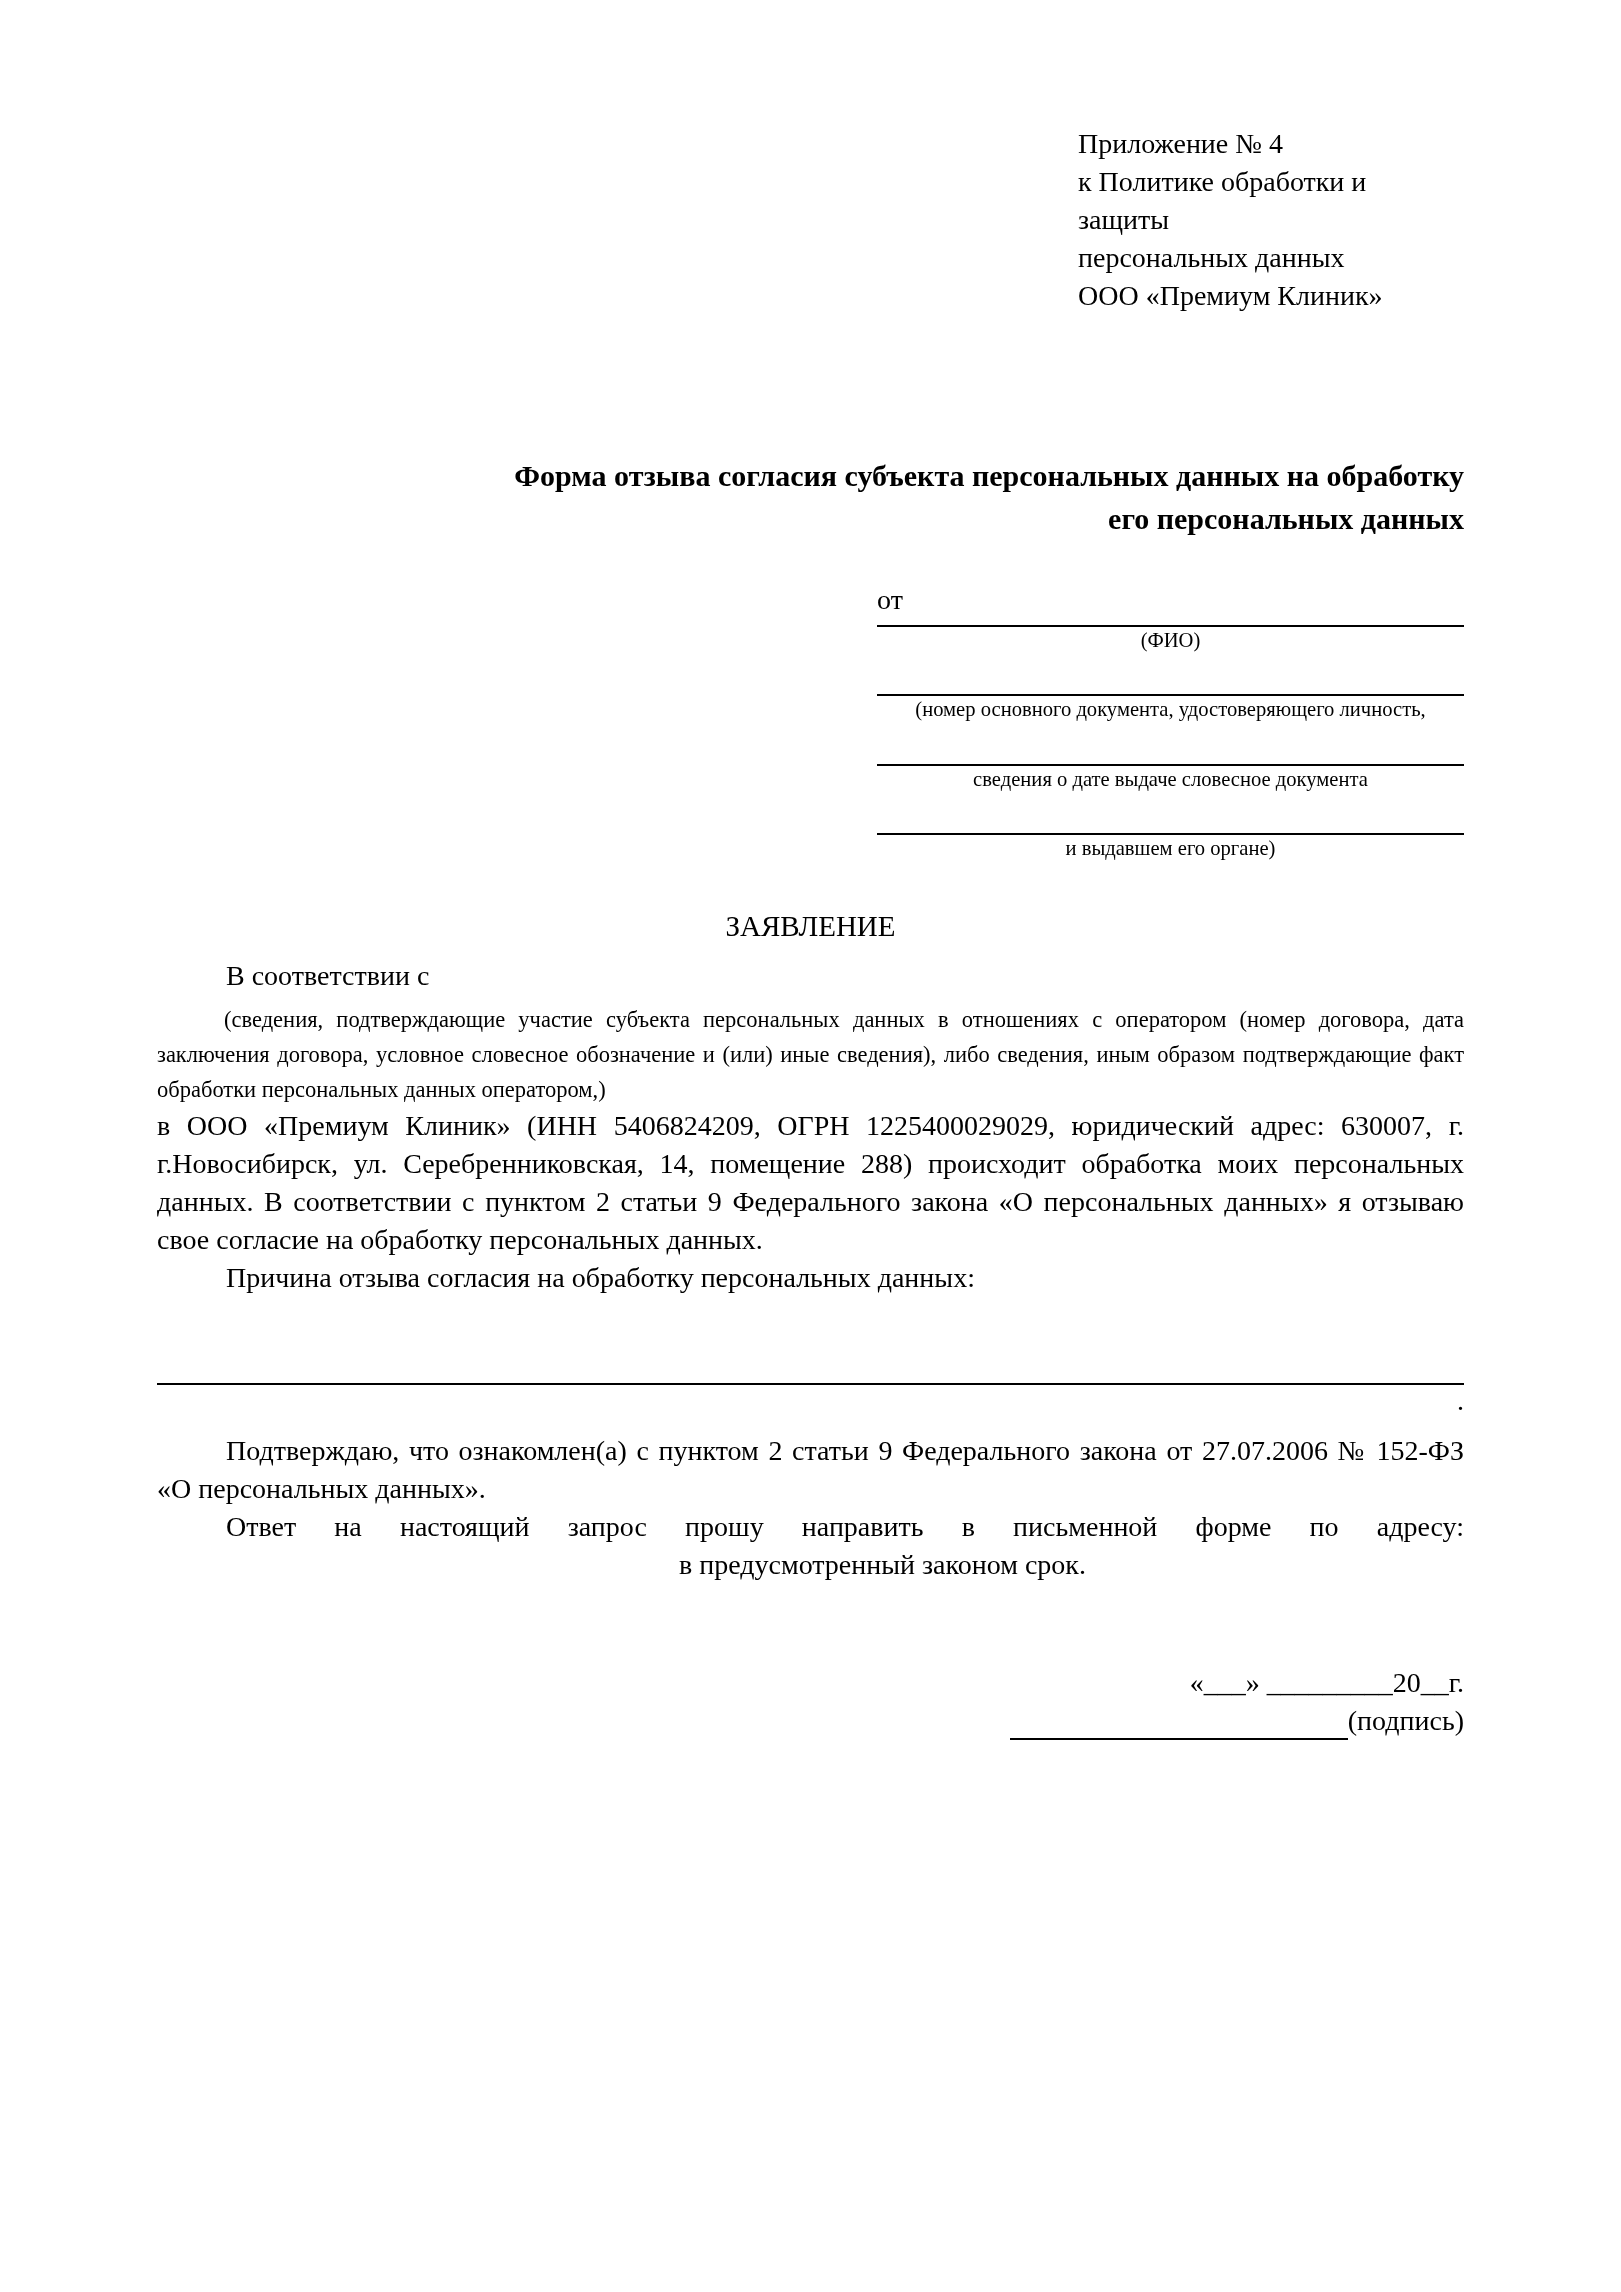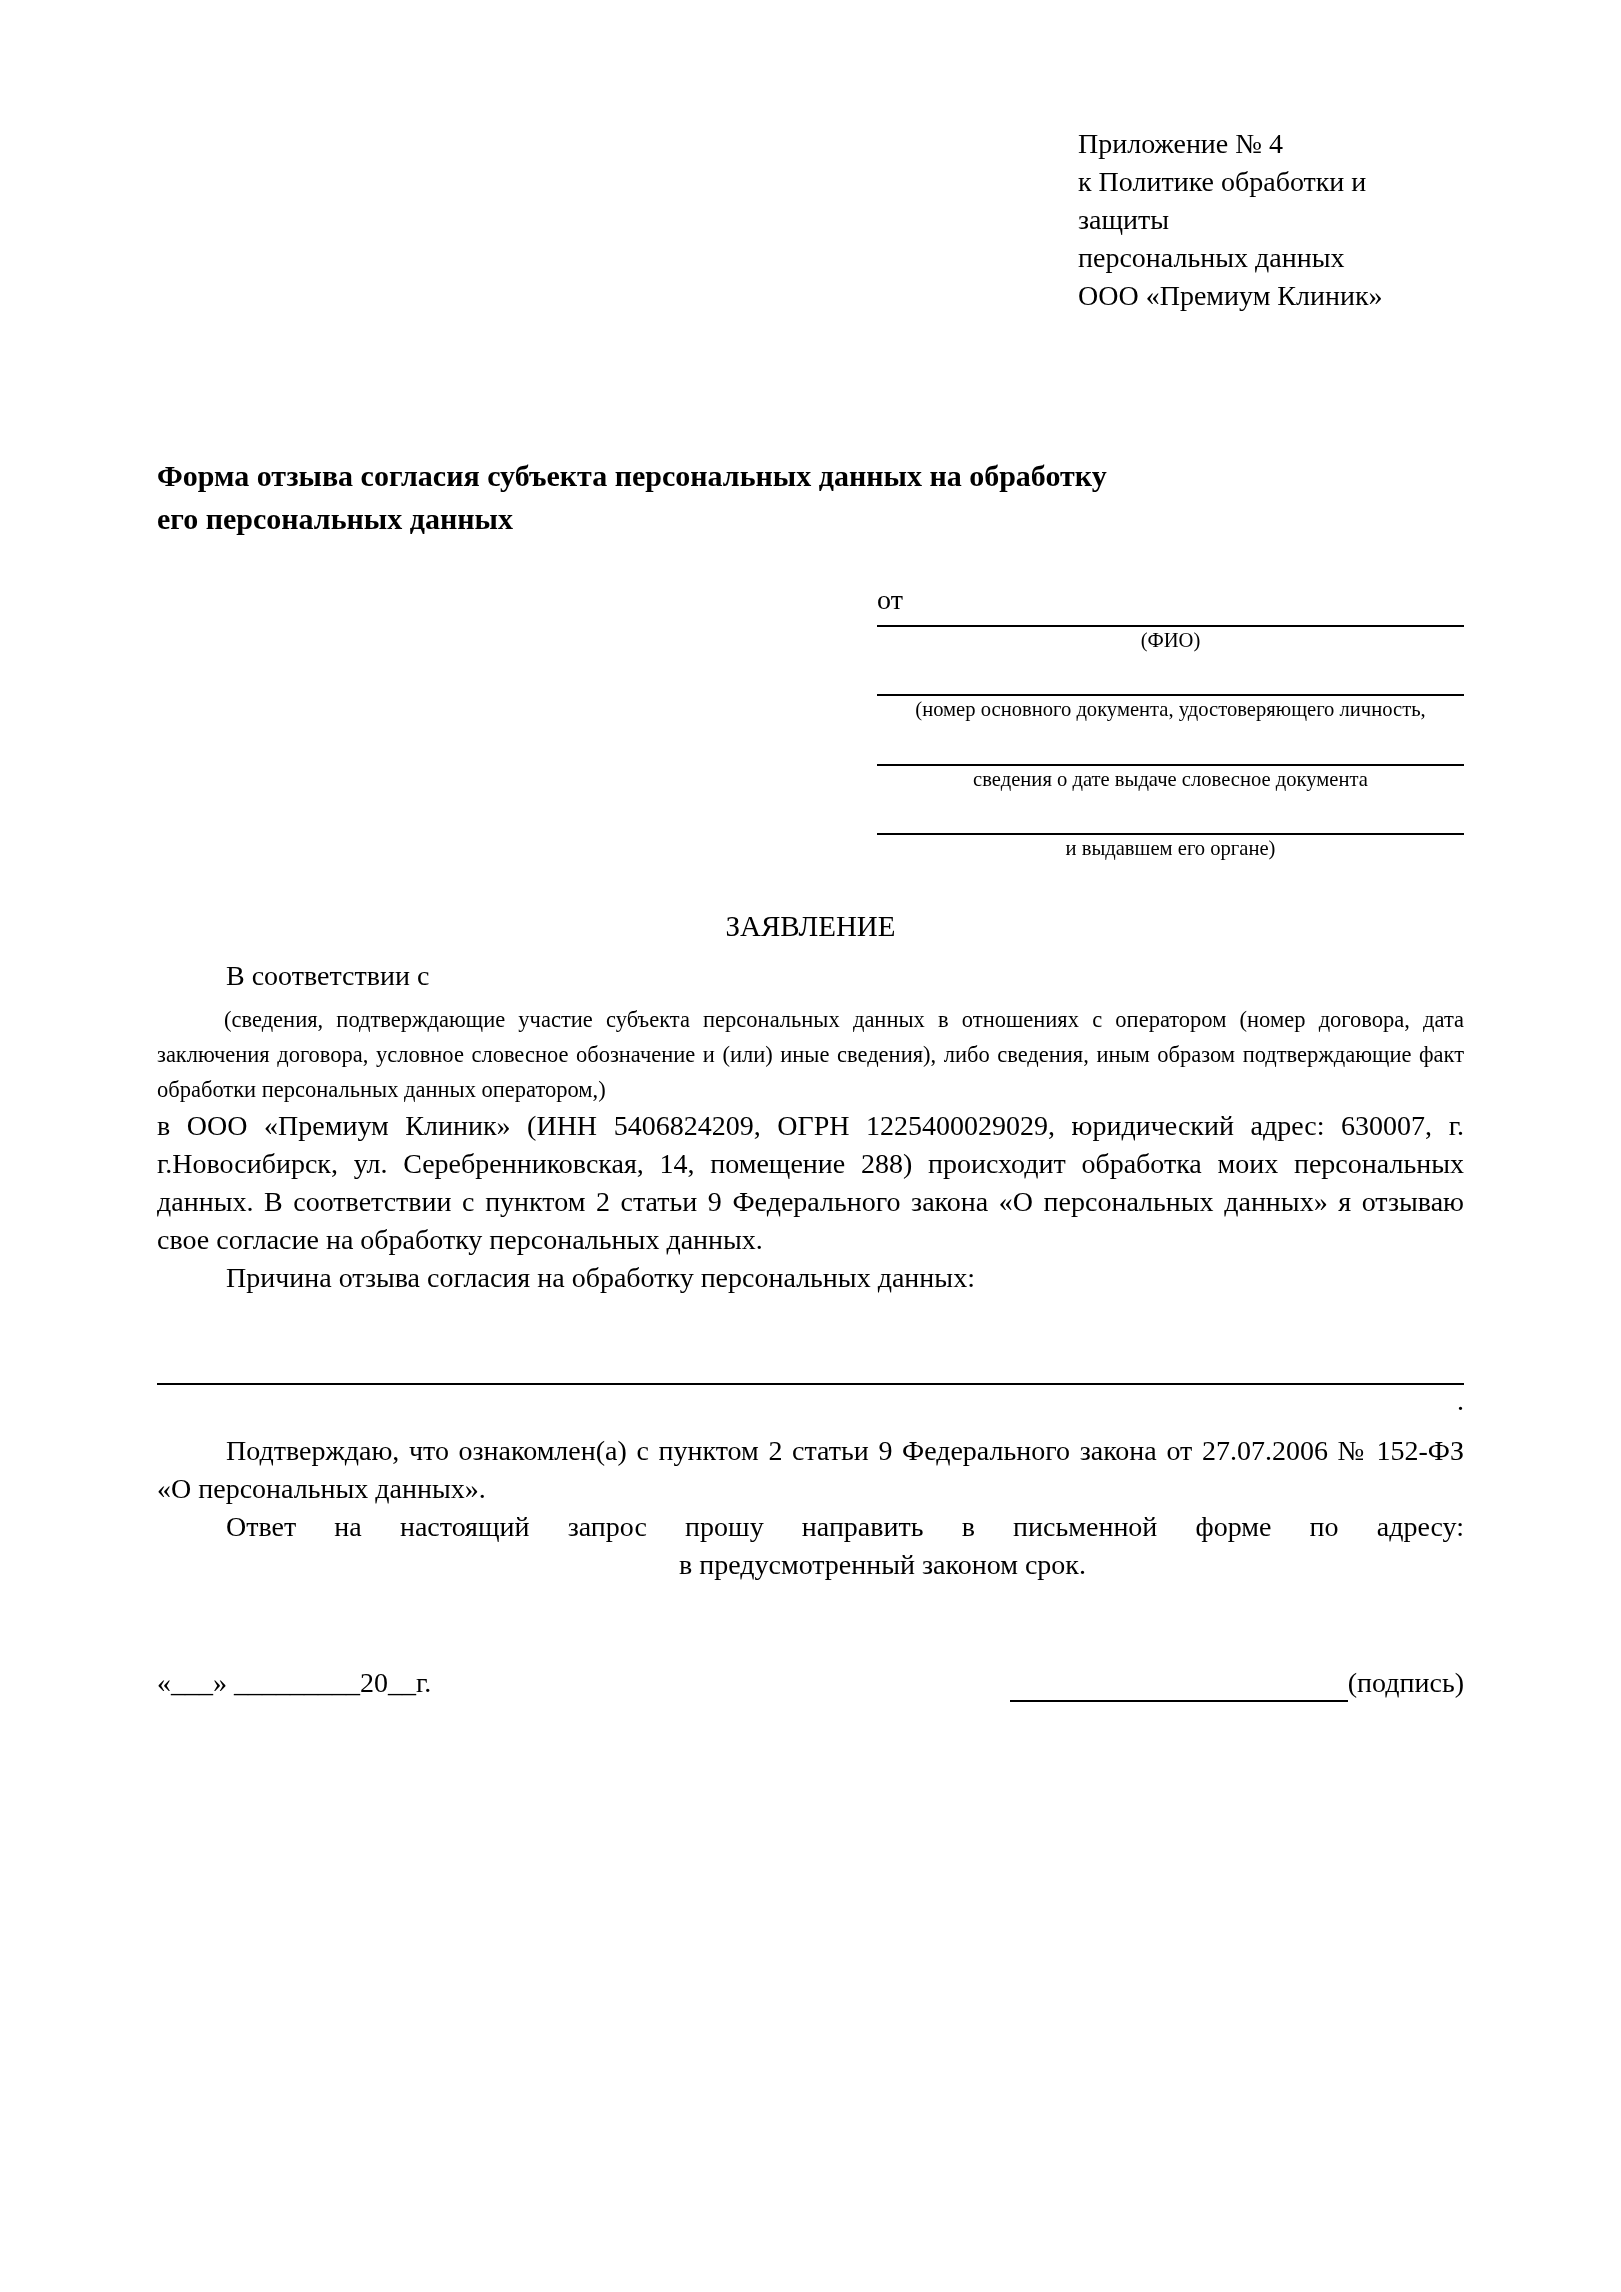--- a/index.html
+++ b/index.html
@@ -16,21 +16,21 @@
     overflow:hidden;
     padding:0 157px 0 157px;
   }
   .header-block {
     margin-top:125px;
     margin-left:921px;
     line-height:38px;
   }
   .doc-title {
     margin-top:139px;
-    text-align:left;
+    text-align:right;
     font-weight:bold;
     font-size:30px;
     line-height:43px;
   }
   .addressee {
     margin-top:41px;
     margin-left:720px;
     width:587px;
   }
   .blank {
@@ -92,20 +92,21 @@
     text-align-last:justify;
   }
   .reply-tail-row { display:flex; }
   .reply-tail-row .fill-line { flex:0 0 522px; margin-bottom:3.9px; align-self:flex-end; }
   .reply-tail-row .tail { white-space:nowrap; }
   .footer-row {
     margin-top:80px;
     display:flex;
     justify-content:space-between;
     align-items:flex-end;
+    flex-direction:column;
   }
   .signature-group { display:flex; align-items:flex-end; }
   .signature-group .sig-line {
     width:338px;
     border-bottom:2.9px solid #000;
     height:29px;
   }
   .signature-group .sig-caption { white-space:nowrap; }
 </style>
 </head>

